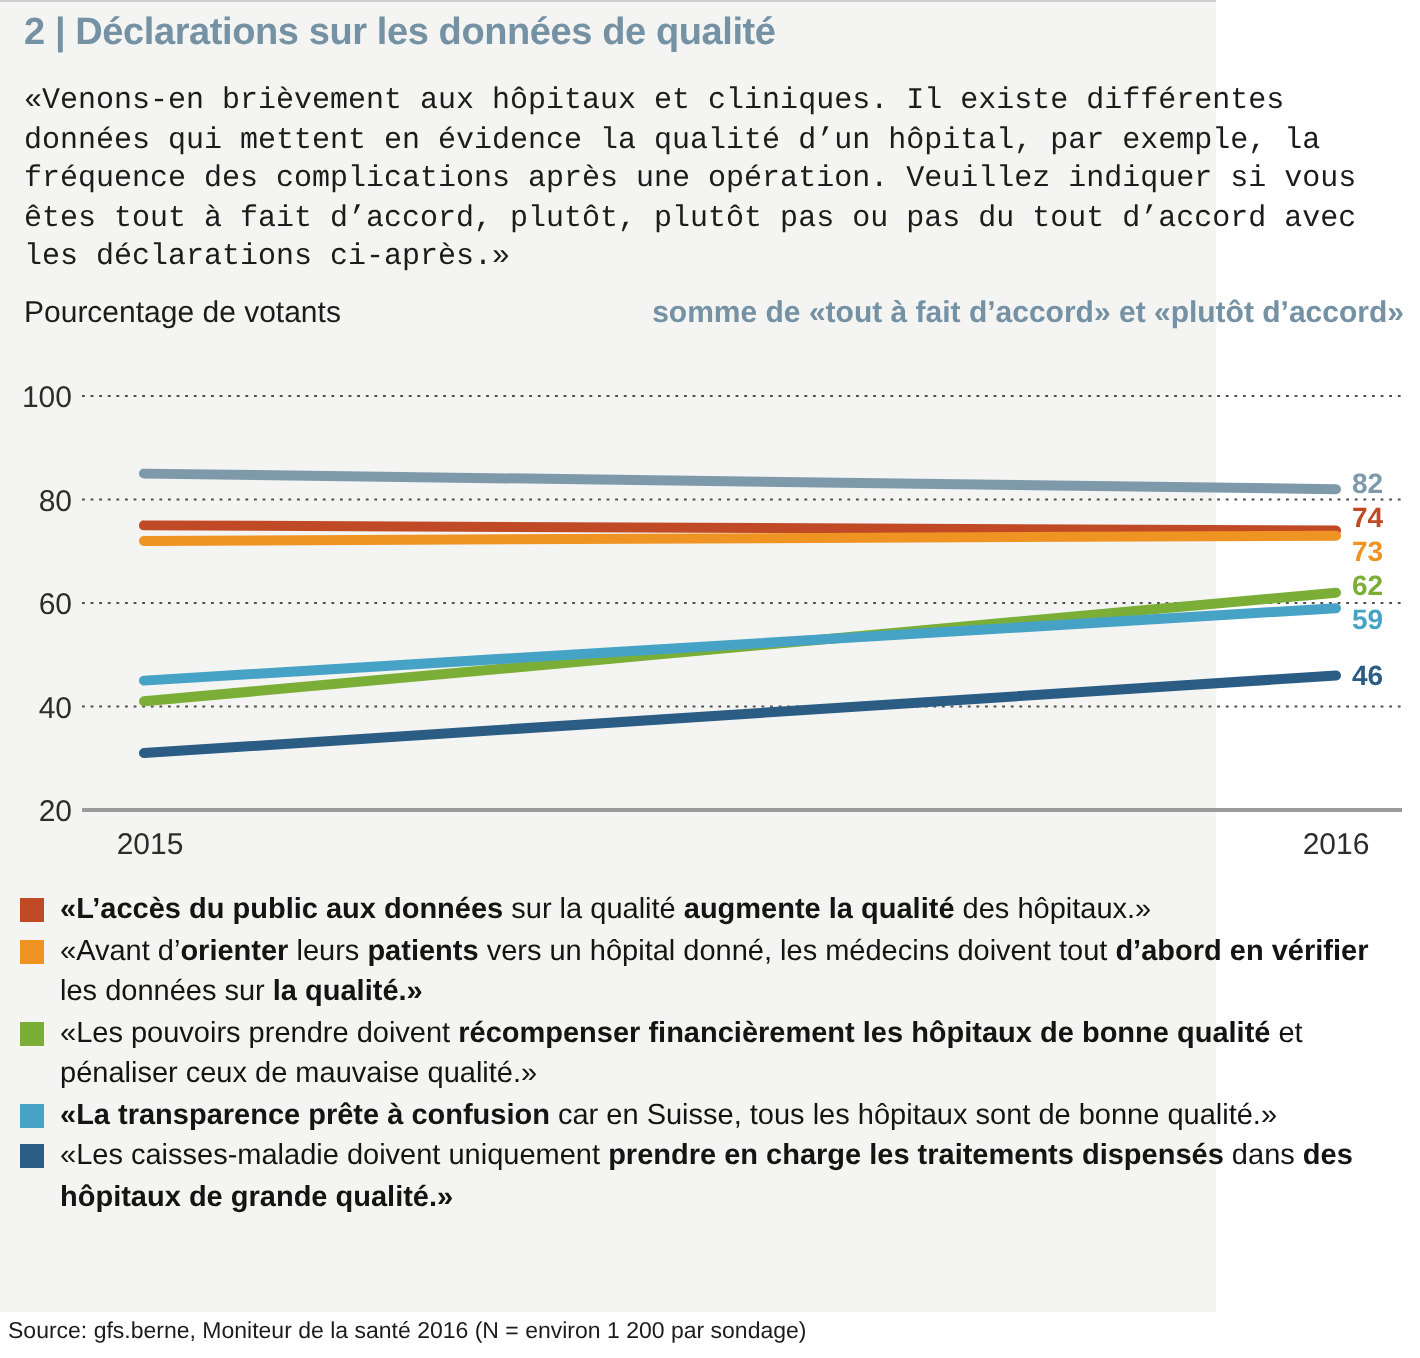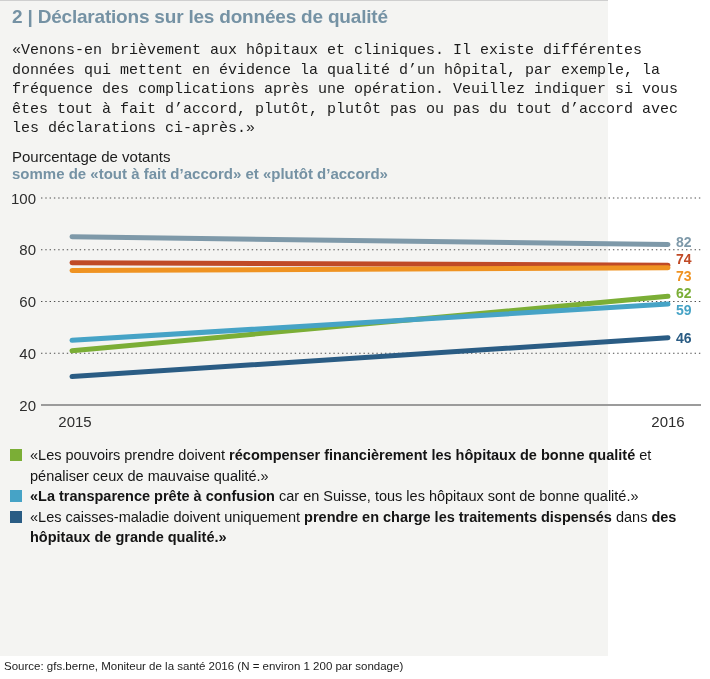--- a/index.html
+++ b/index.html
@@ -17,21 +17,21 @@
   .title {
     position:absolute; left:12px; top:5px; margin:0;
     font-size:19px; font-weight:bold; color:#7592a4; letter-spacing:-0.2px;
   }
   .intro {
     position:absolute; left:12px; top:40px; width:692px; margin:0;
     font-size:15px; line-height:19.5px; color:#1c1c1c;font-family:Liberation Mono, monospace;
   }
   .chart-header {
     position:absolute; left:12px; top:147px; width:690px;
-    display:flex; justify-content:space-between; align-items:baseline;flex-direction:column;
+    display:flex; justify-content:space-between; align-items:baseline;
   }
   .ch-left  { font-size:15px; color:#1c1c1c; }
   .ch-right { font-size:15px; font-weight:bold; color:#7592a4; }
   svg.chart { position:absolute; left:0; top:183px; display:block;
     font-family:"Liberation Sans", sans-serif; }
   .legend {
     position:absolute; left:0; top:444px; width:710px;
     margin:0; padding:0; list-style:none;
   }
   .legend li {
@@ -77,20 +77,20 @@
       <line x1="72" y1="192.5375" x2="668" y2="153.725" stroke="#2a5c84" stroke-width="5" stroke-linecap="round"></line>
       <text x="676" y="62.6416271418333" font-size="14" font-weight="bold" fill="#7e99a9">82</text>
       <text x="676" y="79.63013806939125" font-size="14" font-weight="bold" fill="#c04a26">74</text>
       <text x="676" y="96.62084321454168" font-size="14" font-weight="bold" fill="#ef9322">73</text>
       <text x="676" y="113.61619578711688" font-size="14" font-weight="bold" fill="#7bae36">62</text>
       <text x="676" y="130.61619578711688" font-size="14" font-weight="bold" fill="#46a3c6">59</text>
       <text x="676" y="158.725" font-size="14" font-weight="bold" fill="#2a5c84">46</text>
     </svg>
   <ul class="legend">
       <li><span class="swatch" style="background: rgb(126, 153, 169);"></span></li>
-      <li><span class="swatch" style="background: rgb(192, 74, 38);"></span></li>
-      <li><span class="swatch" style="background: rgb(239, 147, 34);"></span></li>
+      <li><span class="swatch" style="background: rgb(192, 74, 38);"></span><span><b>«L’accès du public aux données</b><span> sur la qualité </span><b>augmente la qualité</b><span> des hôpitaux.»</span></span></li>
+      <li><span class="swatch" style="background: rgb(239, 147, 34);"></span><span><span>«Avant d’</span><b>orienter</b><span> leurs </span><b>patients</b><span> vers un hôpital donné, les médecins doivent tout </span><b>d’abord en vérifier</b><span> les données sur </span><b>la qualité.»</b></span></li>
       <li><span class="swatch" style="background: rgb(123, 174, 54);"></span><span><span>«Les pouvoirs prendre doivent </span><b>récompenser financièrement les hôpitaux de bonne qualité</b><span> et pénaliser ceux de mauvaise qualité.»</span></span></li>
       <li><span class="swatch" style="background: rgb(70, 163, 198);"></span><span><b>«La transparence prête à confusion</b><span> car en Suisse, tous les hôpitaux sont de bonne qualité.»</span></span></li>
       <li><span class="swatch" style="background: rgb(42, 92, 132);"></span><span><span>«Les caisses-maladie doivent uniquement </span><b>prendre en charge les traitements dispensés</b><span> dans </span><b>des hôpitaux de grande qualité.»</b></span></li>
     </ul>
 </div>
 <div class="source">Source: gfs.berne, Moniteur de la santé 2016 (N = environ 1 200 par sondage)</div>
 
 </body></html>

